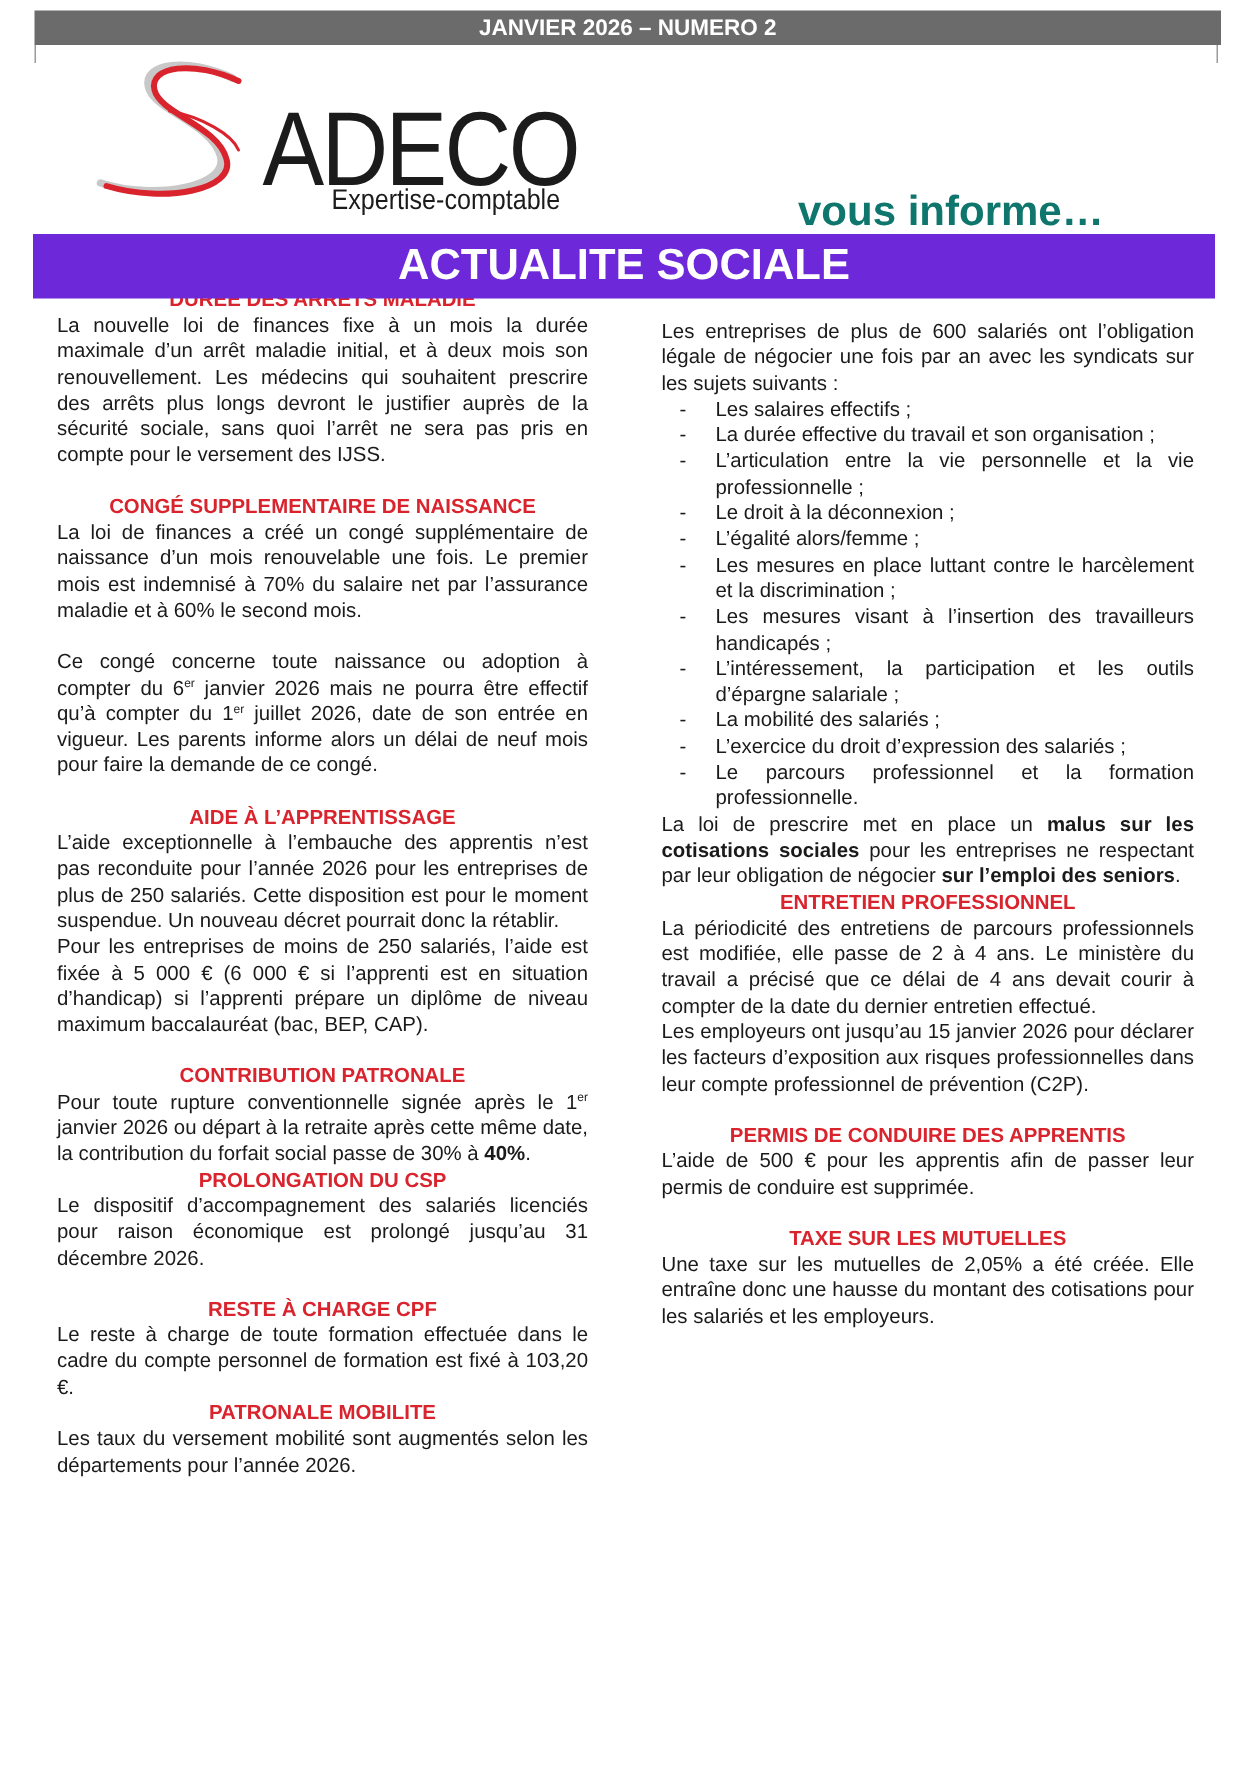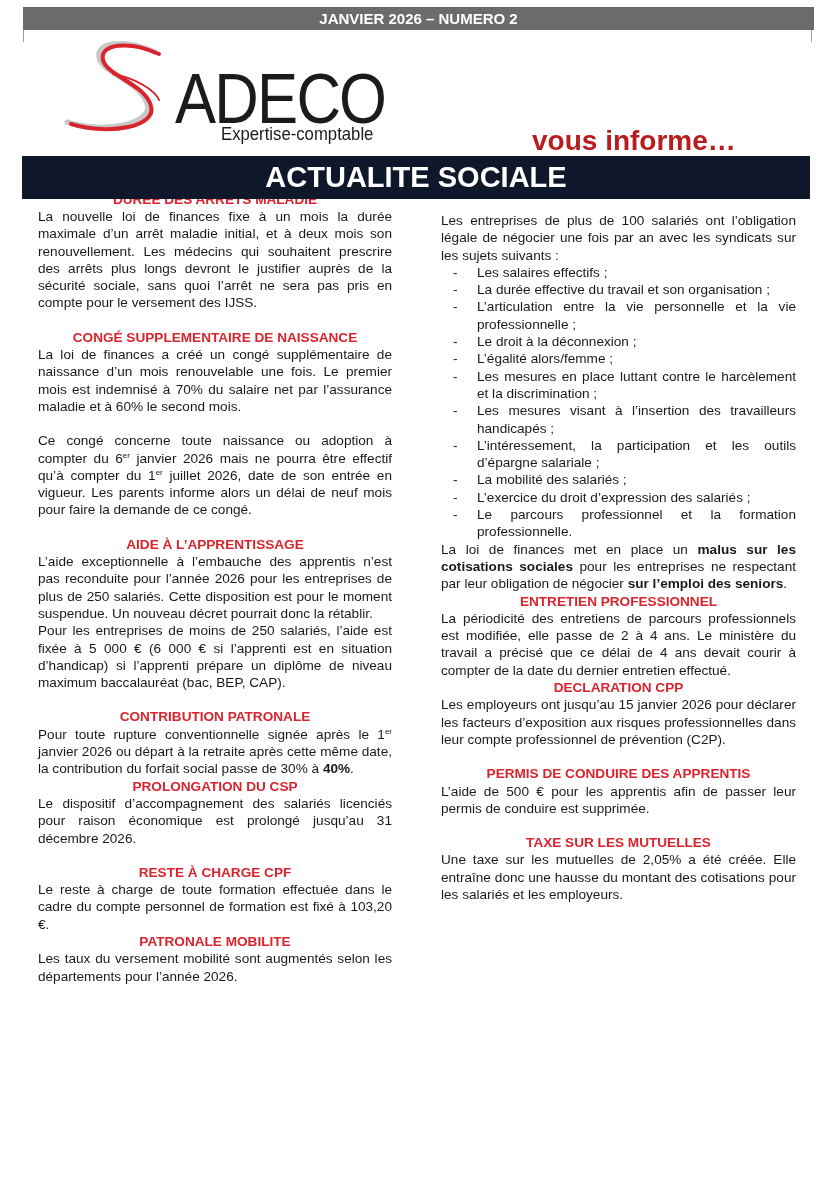--- a/index.html
+++ b/index.html
@@ -26,27 +26,27 @@
       transform: scaleX(0.88); transform-origin: left top; line-height: 1;
     }
     .logo-tagline {
       position: absolute; left: 166px; top: 85px;
       font-family: "Liberation Sans", sans-serif; font-size: 19px; color: #1b1b1b;
       transform: scaleX(0.88); transform-origin: left top;
     }
     .vous-informe {
       position: absolute; left: 532px; top: 125px;
       font-family: "Liberation Sans", sans-serif; font-weight: bold; font-size: 28px;
-      color: #b91c1c; letter-spacing: 0px;
+      color: #0f766e; letter-spacing: 0px;
     }
 
     
     .section-band {
       position: absolute; left: 22px; top: 156px; width: 788px; height: 43px;
-      background: #0f172a; color: #ffffff;
+      background: #6d28d9; color: #ffffff;
       font-family: "Liberation Sans", sans-serif; font-weight: bold; font-size: 29px;
       text-align: center; line-height: 43px;
     }
 
     
     .col { position: absolute; font-size: 13.6px; line-height: 17.3px; }
     .col-left { left: 38px; top: 196px; width: 354px; }
     .col-right { left: 441px; top: 212px; width: 355px; }
 
     .heading {
@@ -115,40 +115,39 @@
 
   <div class="heading">PATRONALE MOBILITE</div>
   <p class="para">Les taux du versement mobilité sont augmentés selon les départements pour l’année 2026.</p>
 </div>
 
 <div class="section-band">
   <span>ACTUALITE SOCIALE</span>
 </div>
 
 <div class="col col-right">
-  <p class="para">Les entreprises de plus de 100 salariés ont l’obligation légale de négocier une fois par an avec les syndicats sur les sujets suivants :</p>
+  <p class="para">Les entreprises de plus de 600 salariés ont l’obligation légale de négocier une fois par an avec les syndicats sur les sujets suivants :</p>
   <ul class="bullets">
     <li><span class="dash">-</span><span>Les salaires effectifs ;</span></li>
     <li><span class="dash">-</span><span>La durée effective du travail et son organisation ;</span></li>
     <li><span class="dash">-</span><span>L’articulation entre la vie personnelle et la vie professionnelle ;</span></li>
     <li><span class="dash">-</span><span>Le droit à la déconnexion ;</span></li>
     <li><span class="dash">-</span><span>L’égalité alors/femme ;</span></li>
     <li><span class="dash">-</span><span>Les mesures en place luttant contre le harcèlement et la discrimination ;</span></li>
     <li><span class="dash">-</span><span>Les mesures visant à l’insertion des travailleurs handicapés ;</span></li>
     <li><span class="dash">-</span><span>L’intéressement, la participation et les outils d’épargne salariale ;</span></li>
     <li><span class="dash">-</span><span>La mobilité des salariés ;</span></li>
     <li><span class="dash">-</span><span>L’exercice du droit d’expression des salariés ;</span></li>
     <li><span class="dash">-</span><span>Le parcours professionnel et la formation professionnelle.</span></li>
   </ul>
-  <p class="para"><span>La loi de finances met en place un </span><b>malus sur les cotisations sociales</b><span> pour les entreprises ne respectant par leur obligation de négocier </span><b>sur l’emploi des seniors</b><span>.</span></p>
+  <p class="para"><span>La loi de prescrire met en place un </span><b>malus sur les cotisations sociales</b><span> pour les entreprises ne respectant par leur obligation de négocier </span><b>sur l’emploi des seniors</b><span>.</span></p>
 
   <div class="heading">ENTRETIEN PROFESSIONNEL</div>
   <p class="para">La périodicité des entretiens de parcours professionnels est modifiée, elle passe de 2 à 4 ans. Le ministère du travail a précisé que ce délai de 4 ans devait courir à compter de la date du dernier entretien effectué.</p>
 
-  <div class="heading">DECLARATION CPP</div>
   <p class="para">Les employeurs ont jusqu’au 15 janvier 2026 pour déclarer les facteurs d’exposition aux risques professionnelles dans leur compte professionnel de prévention (C2P).</p>
   <div class="gap"></div>
 
   <div class="heading">PERMIS DE CONDUIRE DES APPRENTIS</div>
   <p class="para">L’aide de 500 € pour les apprentis afin de passer leur permis de conduire est supprimée.</p>
   <div class="gap"></div>
 
   <div class="heading">TAXE SUR LES MUTUELLES</div>
   <p class="para">Une taxe sur les mutuelles de 2,05% a été créée. Elle entraîne donc une hausse du montant des cotisations pour les salariés et les employeurs.</p>
 </div>

